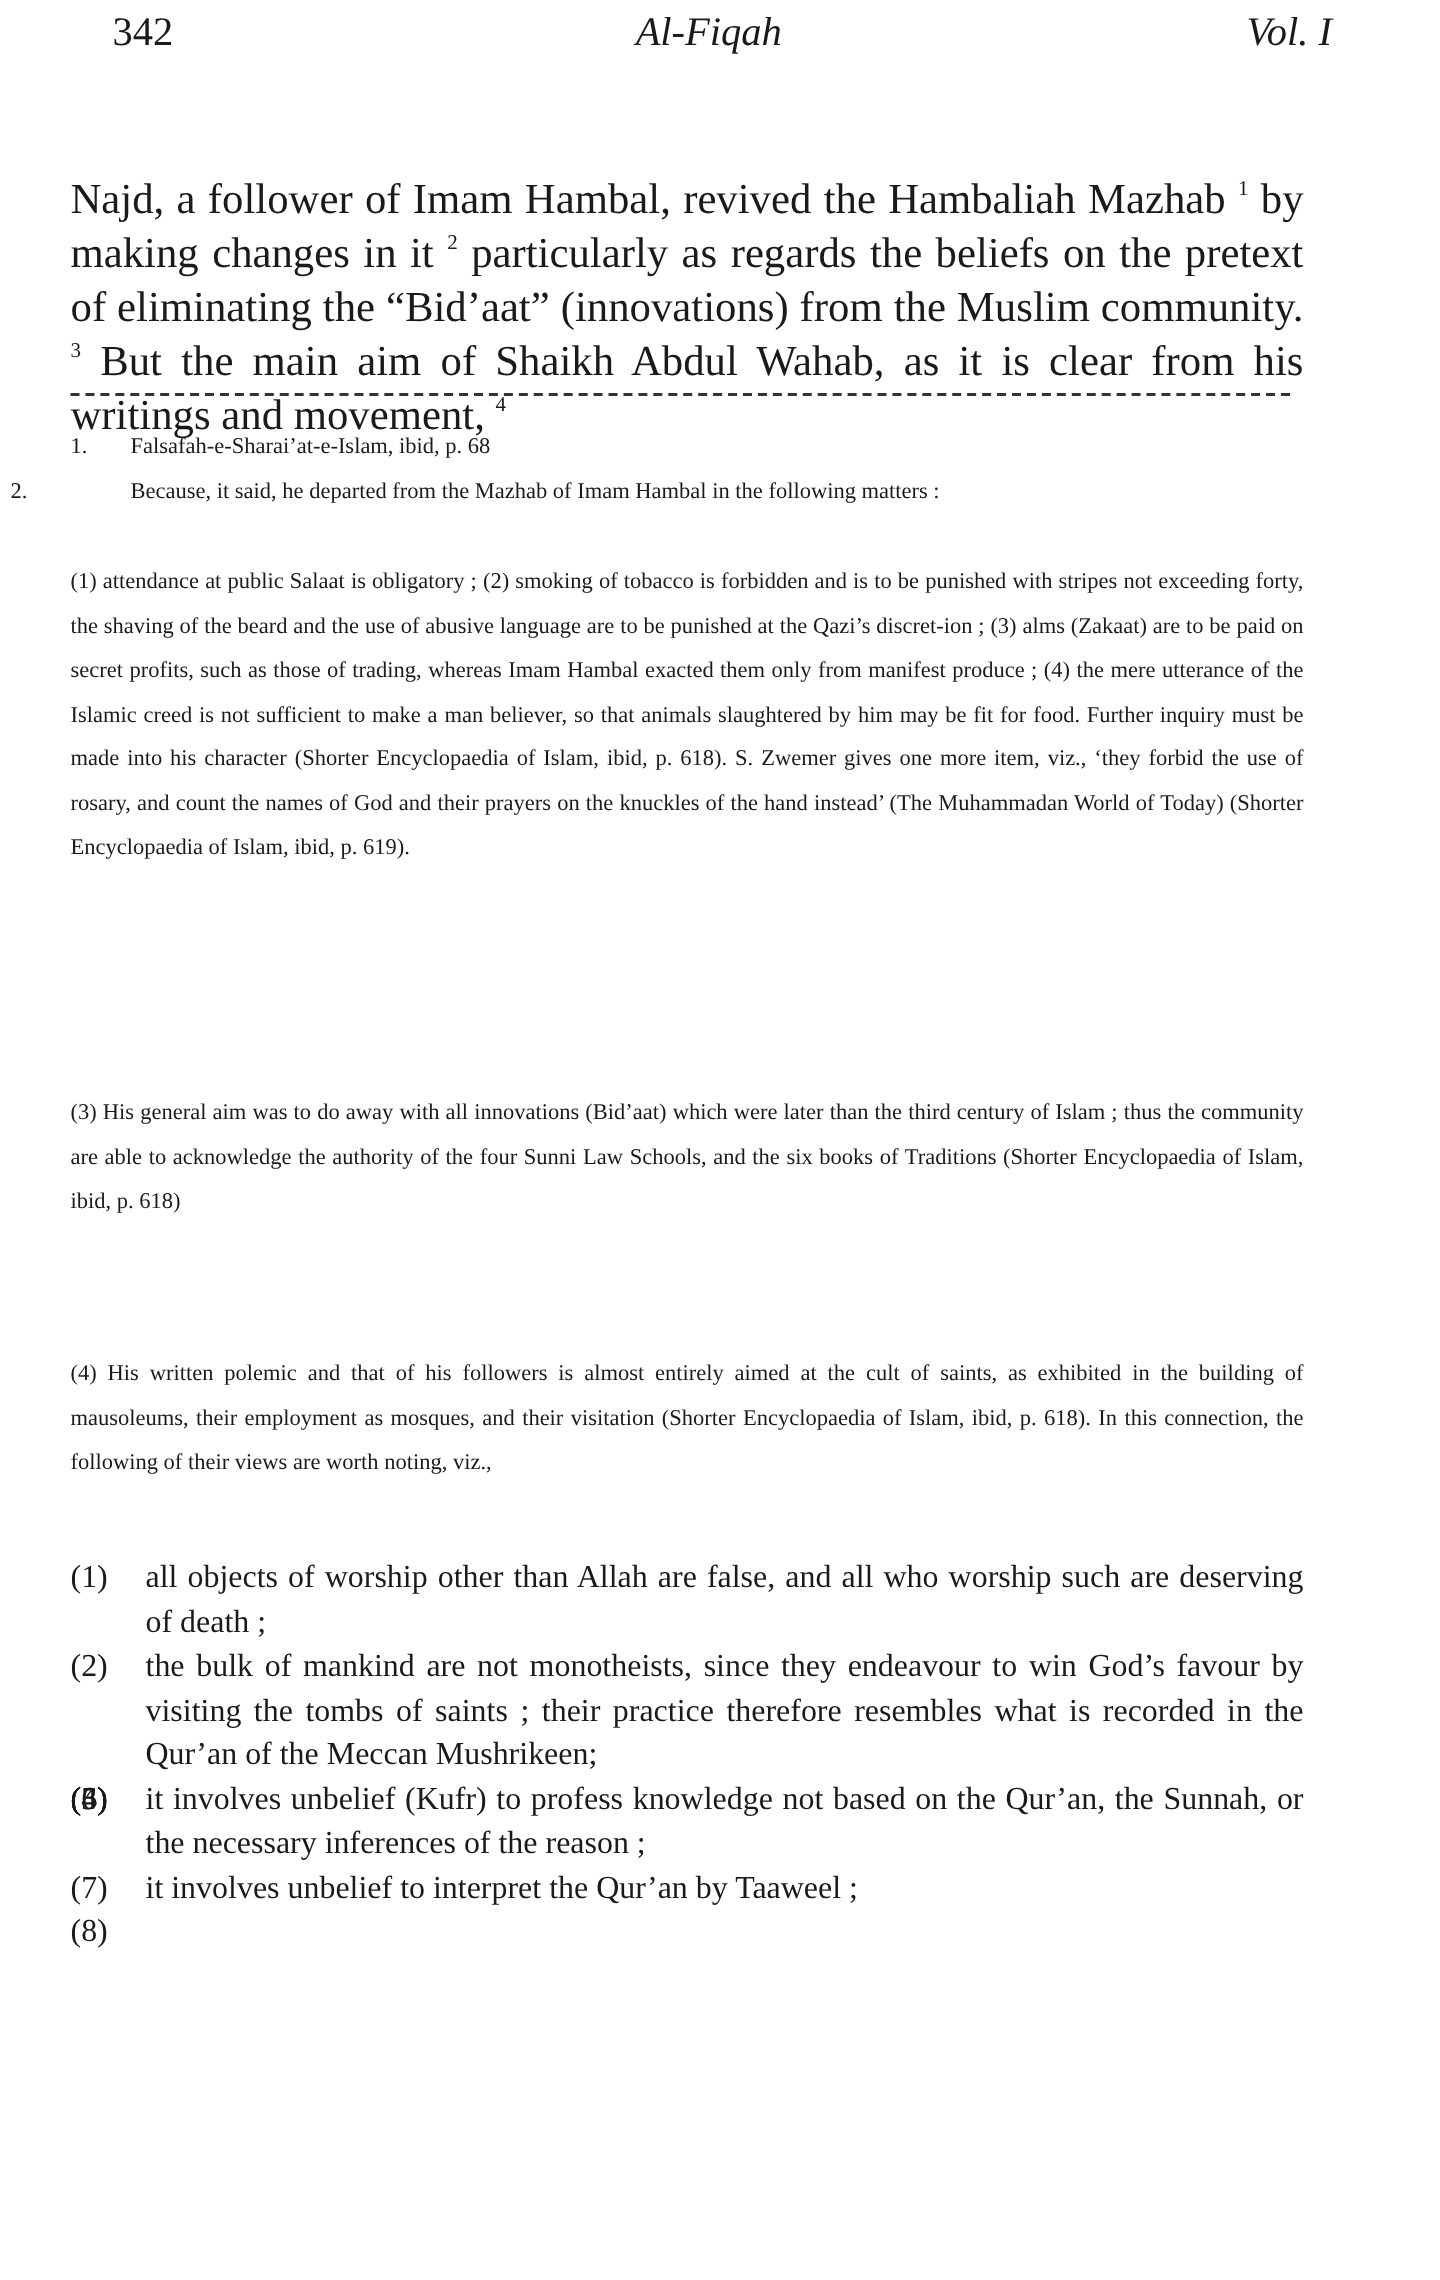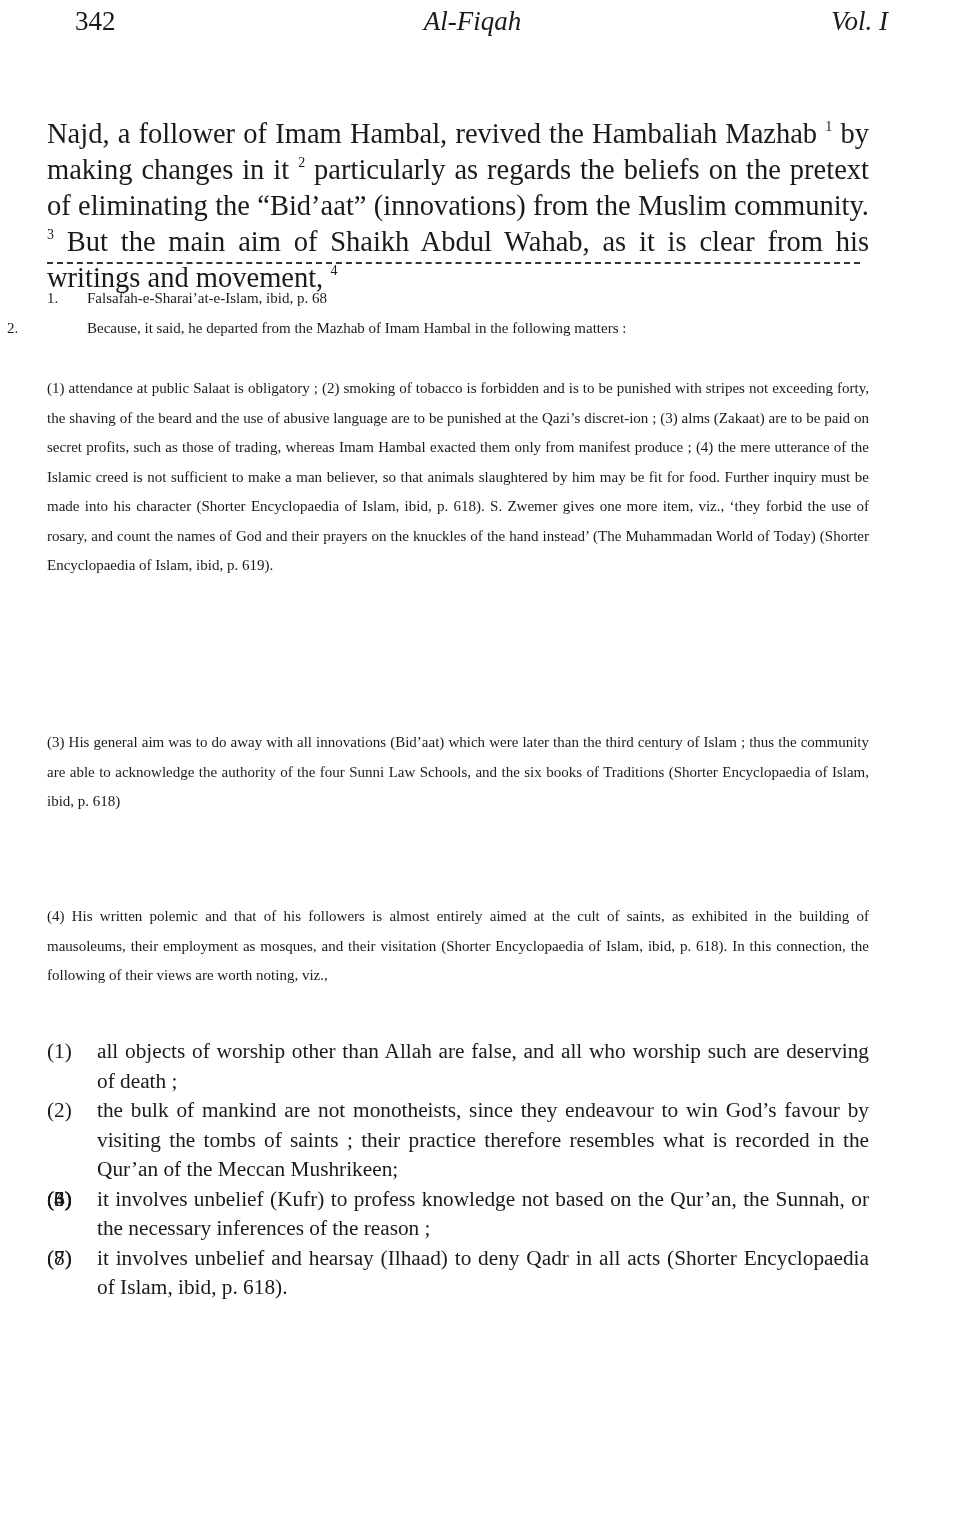--- a/index.html
+++ b/index.html
@@ -50,15 +50,15 @@
 
 <div class="fn" style="top:882px;margin-top:20px;">(4)  His written polemic and that of his followers is almost entirely aimed at the cult of saints, as exhibited in the building of mausoleums, their employment as mosques, and their visitation (Shorter Encyclopaedia of Islam, ibid, p. 618). In this connection, the following of their views are worth noting, viz.,</div>
 
 <div class="list" style="top:1037px;">
   <div class="list-item"><span class="list-num">(1)</span><span>all objects of worship other than Allah are false, and all who worship such are deserving of death ;</span></div>
   <div class="list-item"><span class="list-num">(2)</span><span>the bulk of mankind are not monotheists, since they endeavour to win God’s favour by visiting the tombs of saints ; their practice therefore resembles what is recorded in the Qur’an of the Meccan Mushrikeen;</span></div>
   <div class="list-item"><span class="list-num">(3)</span></div>
   <div class="list-item"><span class="list-num">(4)</span></div>
   <div class="list-item"><span class="list-num">(5)</span></div>
   <div class="list-item"><span class="list-num">(6)</span><span>it involves unbelief (Kufr) to profess knowledge not based on the Qur’an, the Sunnah, or the necessary inferences of the reason ;</span></div>
-  <div class="list-item"><span class="list-num">(7)</span></div>
-  <div class="list-item"><span class="list-num">(8)</span><span>it involves unbelief and hearsay (Ilhaad) to deny Qadr in all acts (Shorter Encyclopaedia of Islam, ibid, p. 618).</span></div>
+  <div class="list-item"><span class="list-num">(7)</span><span>it involves unbelief to interpret the Qur’an by Taaweel ;</span></div>
+  <div class="list-item"><span class="list-num">(8)</span></div>
 </div>
 
 </body></html>

